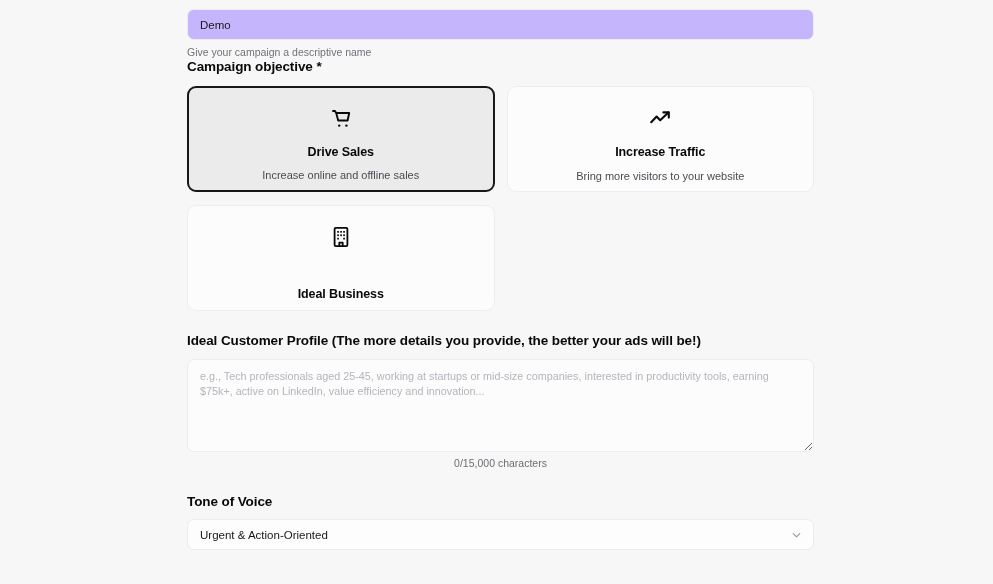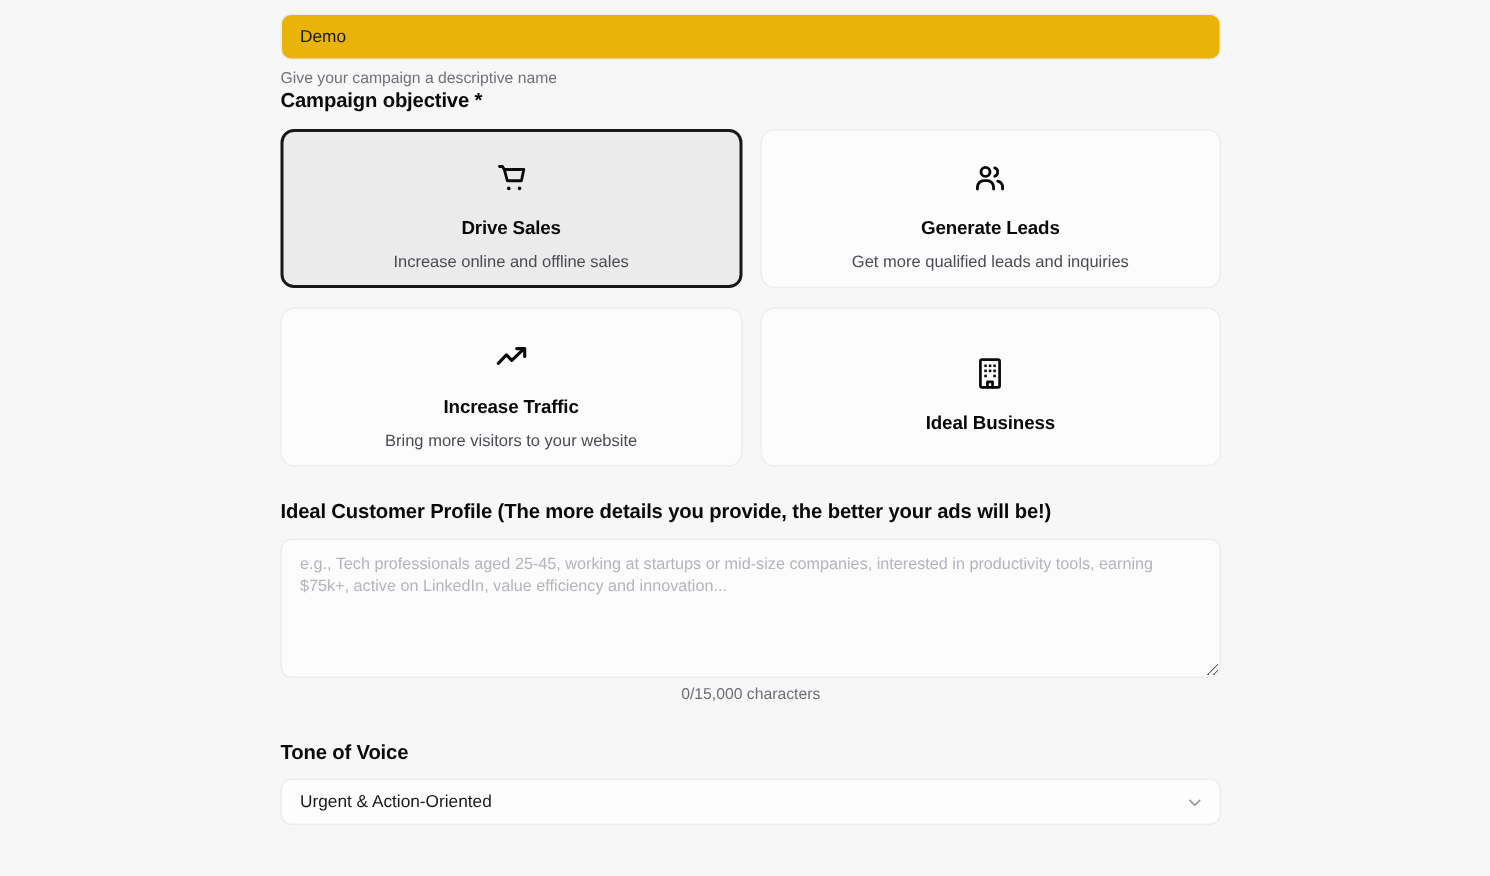--- a/index.html
+++ b/index.html
@@ -51,21 +51,21 @@
   }
 
   
   .text-input {
     box-sizing: border-box;
     display: block;
     width: 100%;
     height: 31px;
     margin-top: 9px;
     padding: 0 12px;
-    background: #eab308;
+    background: #c4b5fd;
     border: 1px solid #ececee;
     border-radius: 7px;
     font-family: "Liberation Sans", sans-serif;
     font-size: 11.5px;
     color: #18181b;
     outline: none;
   }
   .text-input::placeholder { color: #a1a1aa; }
 
   
@@ -78,21 +78,21 @@
 
   .objective-card {
     box-sizing: border-box;
     height: 106px;
     border: 1px solid #eeeef0;
     border-radius: 9px;
     background: #fcfcfd;
     display: flex;
     flex-direction: column;
     align-items: center;
-    justify-content: center;
+    justify-content: space-between;
     cursor: pointer;
     padding: 19px 8px 8px;
   }
   .objective-card.selected {
     border: 2px solid #18181b;
     background: #ebebeb;
   }
 
   .objective-icon {
     display: block;
@@ -201,32 +201,20 @@
             <svg width="24" height="24" viewBox="0 0 24 24" fill="none" stroke="currentColor" stroke-width="1.9" stroke-linecap="round" stroke-linejoin="round">
               <path d="M4 4h2l1.2 2M7.2 6h13l-1.6 7.5H9.2L7.2 6z"></path>
               <circle cx="10.2" cy="18.6" r="1.2" fill="currentColor" stroke="none"></circle>
               <circle cx="17.4" cy="18.6" r="1.2" fill="currentColor" stroke="none"></circle>
             </svg>
           </span>
           <div class="objective-title">Drive Sales</div>
           <div class="objective-desc">Increase online and offline sales</div>
         </div>
 
-        <div class="objective-card">
-          <span class="objective-icon">
-            <svg width="24" height="24" viewBox="0 0 24 24" fill="none" stroke="currentColor" stroke-width="1.9" stroke-linecap="round" stroke-linejoin="round">
-              <circle cx="9" cy="7.6" r="3"></circle>
-              <path d="M3.6 19v-1.2A4.4 4.4 0 0 1 8 13.4h2a4.4 4.4 0 0 1 4.4 4.4V19"></path>
-              <path d="M15.2 4.9a3 3 0 0 1 0 5.6"></path>
-              <path d="M17.2 13.8a4.4 4.4 0 0 1 3.2 4.2V19"></path>
-            </svg>
-          </span>
-          <div class="objective-title">Generate Leads</div>
-          <div class="objective-desc">Get more qualified leads and inquiries</div>
-        </div>
 
         <div class="objective-card">
           <span class="objective-icon">
             <svg width="24" height="24" viewBox="0 0 24 24" fill="none" stroke="currentColor" stroke-width="2.1" stroke-linecap="round" stroke-linejoin="round">
               <polyline points="3.2,16.2 8.6,10.6 12.2,14.2 20.4,6.4"></polyline>
               <polyline points="15.4,6.4 20.8,6.4 20.8,11.6"></polyline>
             </svg>
           </span>
           <div class="objective-title">Increase Traffic</div>
           <div class="objective-desc">Bring more visitors to your website</div>

